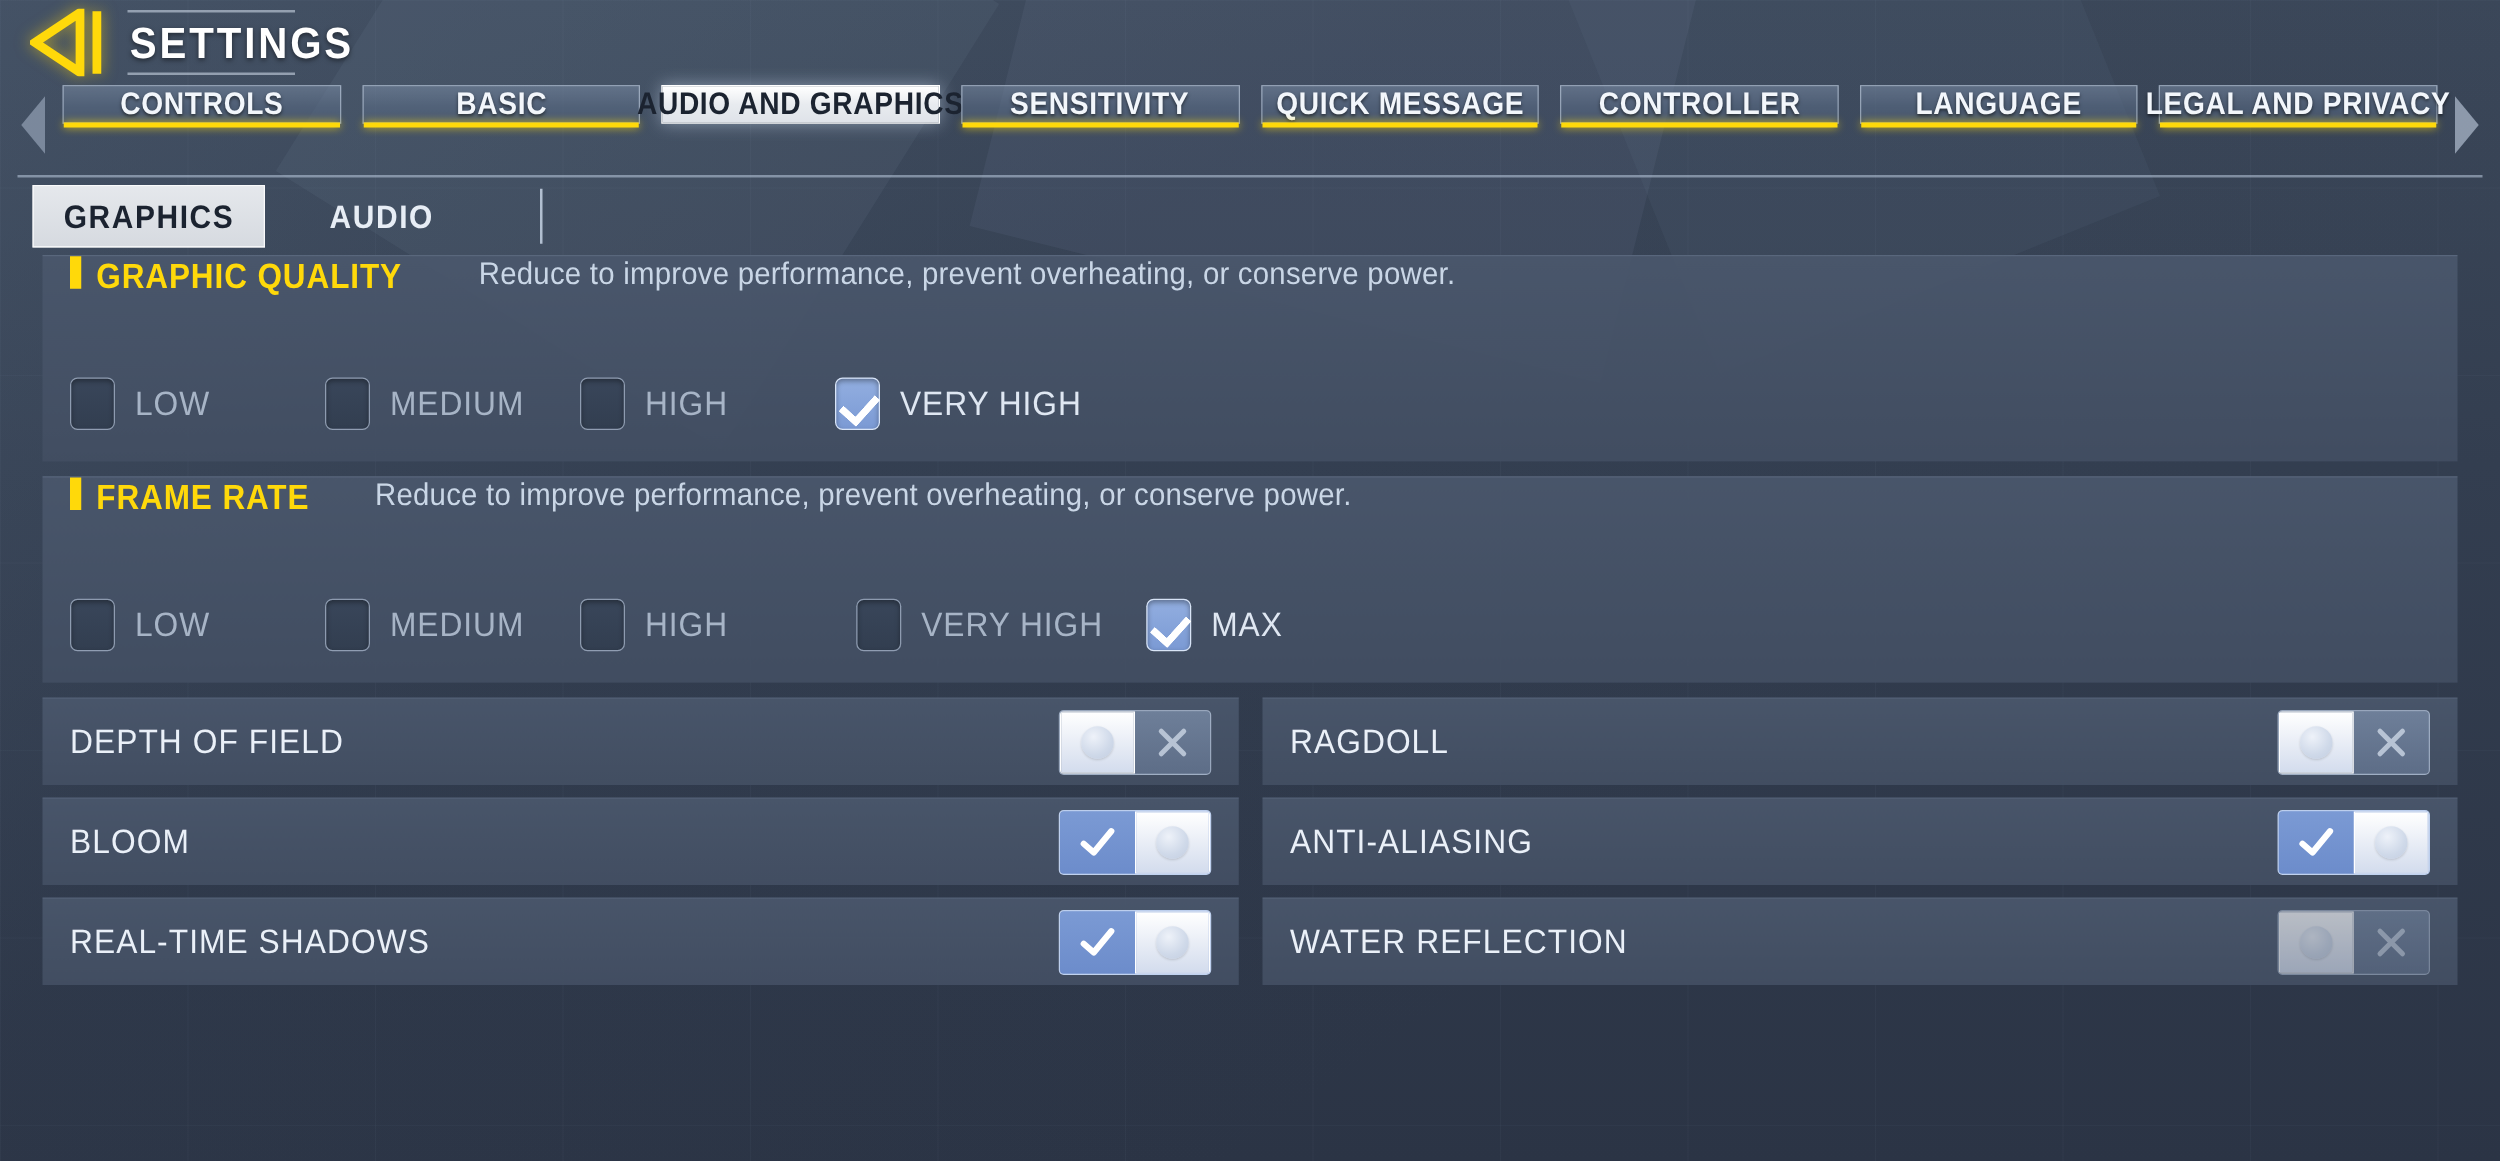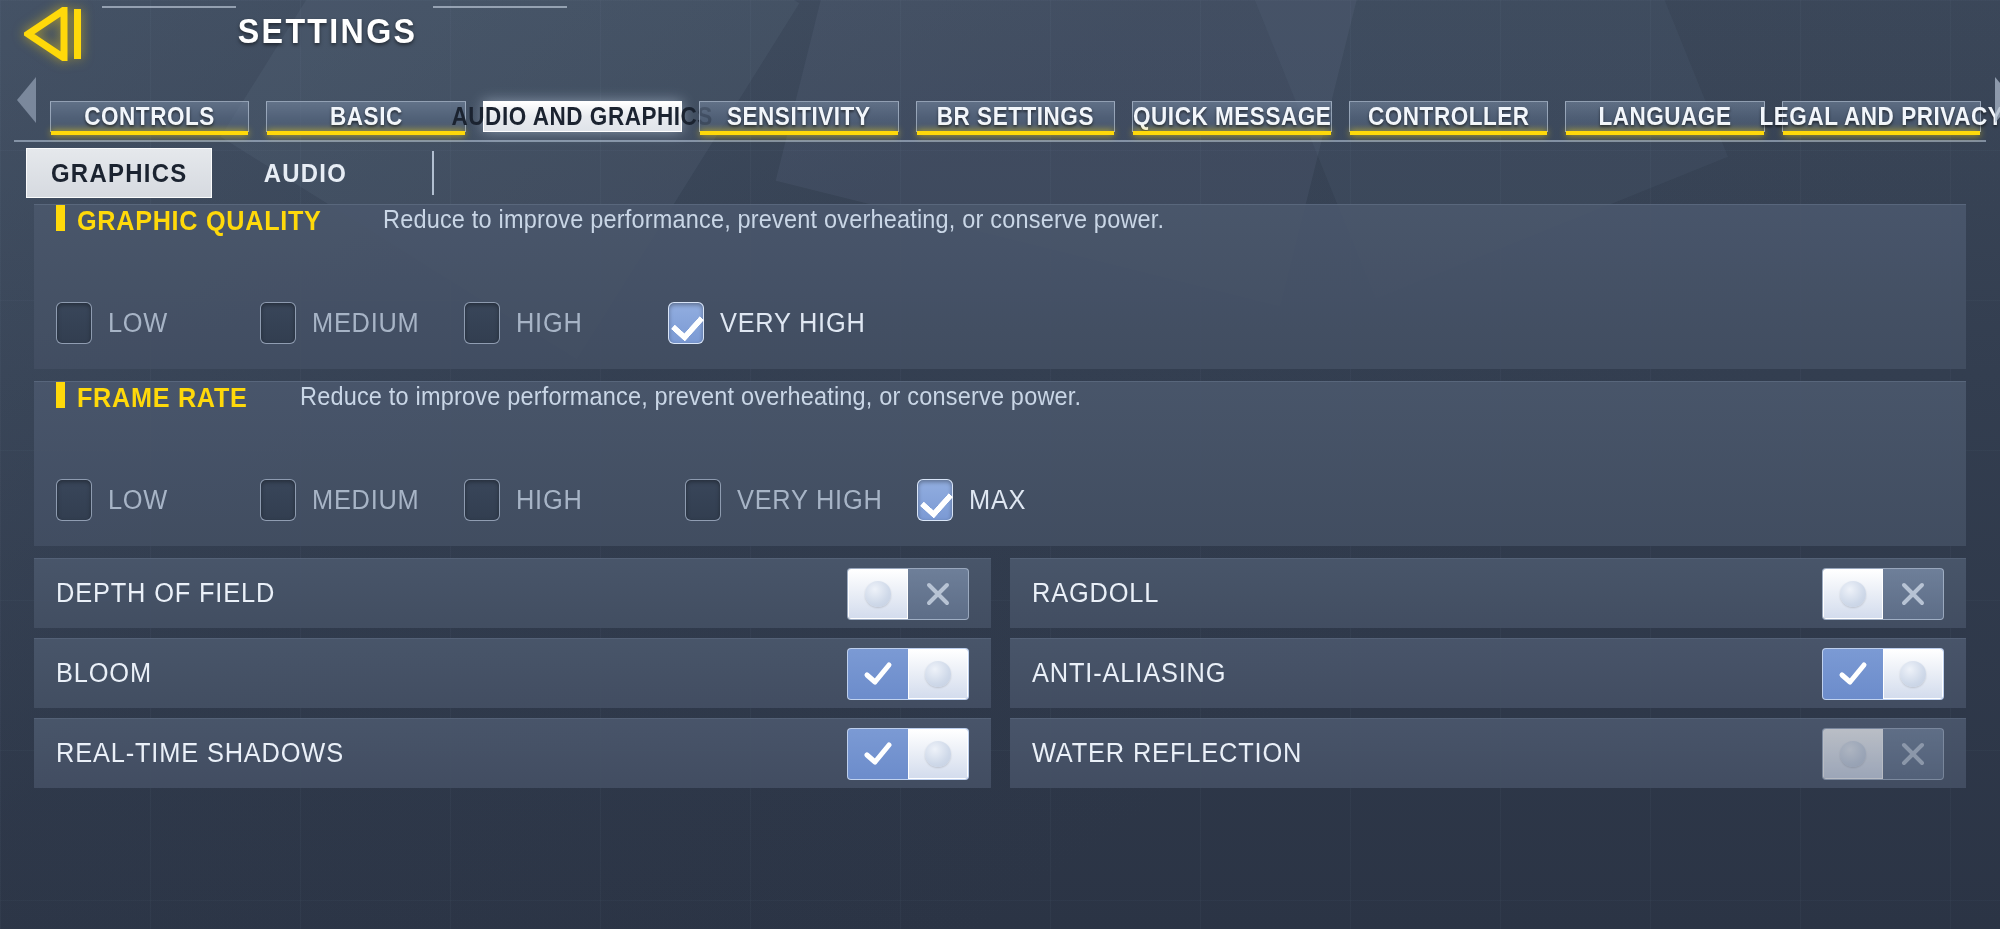--- a/index.html
+++ b/index.html
@@ -51,21 +51,21 @@
     width: 62px; height: 54px;
     margin-left: 24px;
     position: relative;
     flex: none;
     cursor: pointer;
   }
   .back-arrow svg { display: block; filter: drop-shadow(0 0 6px rgba(255,214,10,0.55)); }
   .title-rule-wrap {
     margin-left: 16px;
     display: flex;
-    flex-direction: row;
+    flex-direction: column;
     justify-content: center;
     height: 56px;
   }
   .title-rule { width: 134px; height: 2px; background: rgba(215,225,240,0.55); }
   .page-title {
     font-family: "Liberation Sans Narrow", "Liberation Sans", sans-serif;
     font-size: 35px;
     font-weight: bold;
     letter-spacing: 2.5px;
     color: #ffffff;
@@ -123,21 +123,21 @@
     width: 46px;
     display: flex; align-items: center; justify-content: center;
     cursor: pointer;
     flex: none;
   }
   .tab-scroll-arrow svg { display: block; opacity: 0.75; }
   .tabs {
     display: flex;
     flex: 1;
     gap: 17px;
-    align-items: flex-end;
+    align-items: flex-start;
   }
   .tab {
     flex: 1 1 0;
     position: relative;
     display: flex;
     align-items: center;
     justify-content: center;
     background: linear-gradient(180deg, rgba(122,140,165,0.55) 0%, rgba(92,110,136,0.55) 55%, rgba(78,95,120,0.6) 100%);
     border: 1px solid rgba(205,218,235,0.55);
     cursor: pointer;
@@ -422,23 +422,20 @@
       <div class="tab">
         <span class="tab-label">BASIC</span>
       </div>
       <div class="tab active">
         <span class="tab-label">AUDIO AND GRAPHICS</span>
       </div>
       <div class="tab">
         <span class="tab-label">SENSITIVITY</span>
       </div>
       <div class="tab">
-        <span class="tab-label">BR SETTINGS</span>
-      </div>
-      <div class="tab">
         <span class="tab-label">QUICK MESSAGE</span>
       </div>
       <div class="tab">
         <span class="tab-label">CONTROLLER</span>
       </div>
       <div class="tab">
         <span class="tab-label">LANGUAGE</span>
       </div>
       <div class="tab">
         <span class="tab-label">LEGAL AND PRIVACY</span>

